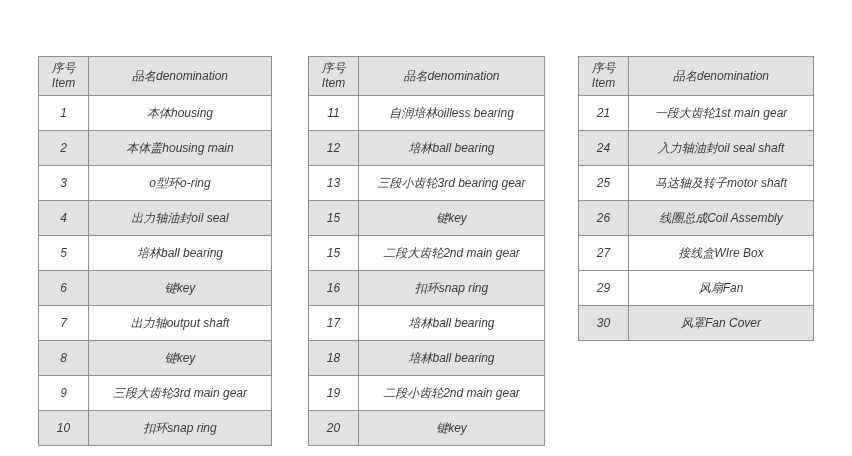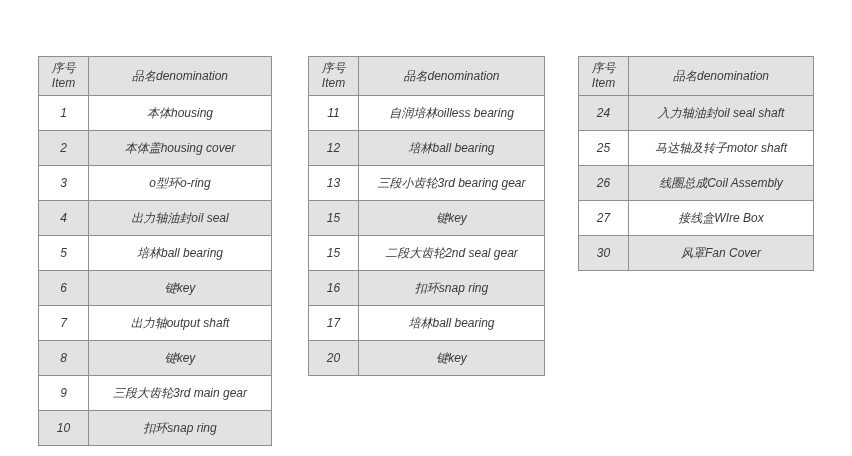--- a/index.html
+++ b/index.html
@@ -69,21 +69,21 @@
         <th>品名denomination</th>
       </tr>
     </thead>
     <tbody>
         <tr>
           <td>1</td>
           <td>本体housing</td>
         </tr>
         <tr class="alt">
           <td>2</td>
-          <td>本体盖housing cover</td>
+          <td>本体盖housing main</td>
         </tr>
         <tr>
           <td>3</td>
           <td>o型环o-ring</td>
         </tr>
         <tr class="alt">
           <td>4</td>
           <td>出力轴油封oil seal</td>
         </tr>
         <tr>
@@ -139,29 +139,37 @@
         <tr>
           <td>13</td>
           <td>三段小齿轮3rd bearing gear</td>
         </tr>
         <tr class="alt">
           <td>15</td>
           <td>键key</td>
         </tr>
         <tr>
           <td>15</td>
-          <td>二段大齿轮2nd seal gear</td>
+          <td>二段大齿轮2nd main gear</td>
         </tr>
         <tr class="alt">
           <td>16</td>
           <td>扣环snap ring</td>
         </tr>
         <tr>
           <td>17</td>
           <td>培林ball bearing</td>
+        </tr>
+        <tr class="alt">
+          <td>18</td>
+          <td>培林ball bearing</td>
+        </tr>
+        <tr>
+          <td>19</td>
+          <td>二段小齿轮2nd main gear</td>
         </tr>
         <tr class="alt">
           <td>20</td>
           <td>键key</td>
         </tr>
       </tbody>
   </table>
 
   <table class="parts-table t2">
     <colgroup>
@@ -171,36 +179,44 @@
     <thead>
       <tr>
         <th>
           <span class="hdr-item-label">序号</span>
           <span class="hdr-item-label">Item</span>
         </th>
         <th>品名denomination</th>
       </tr>
     </thead>
     <tbody>
+        <tr>
+          <td>21</td>
+          <td>一段大齿轮1st main gear</td>
+        </tr>
         <tr class="alt">
           <td>24</td>
           <td>入力轴油封oil seal shaft</td>
         </tr>
         <tr>
           <td>25</td>
           <td>马达轴及转子motor shaft</td>
         </tr>
         <tr class="alt">
           <td>26</td>
           <td>线圈总成Coil Assembly</td>
         </tr>
         <tr>
           <td>27</td>
           <td>接线盒WIre Box</td>
         </tr>
+        <tr>
+          <td>29</td>
+          <td>风扇Fan</td>
+        </tr>
         <tr class="alt">
           <td>30</td>
           <td>风罩Fan Cover</td>
         </tr>
       </tbody>
   </table>
 
 </div>
 
 </body></html>

